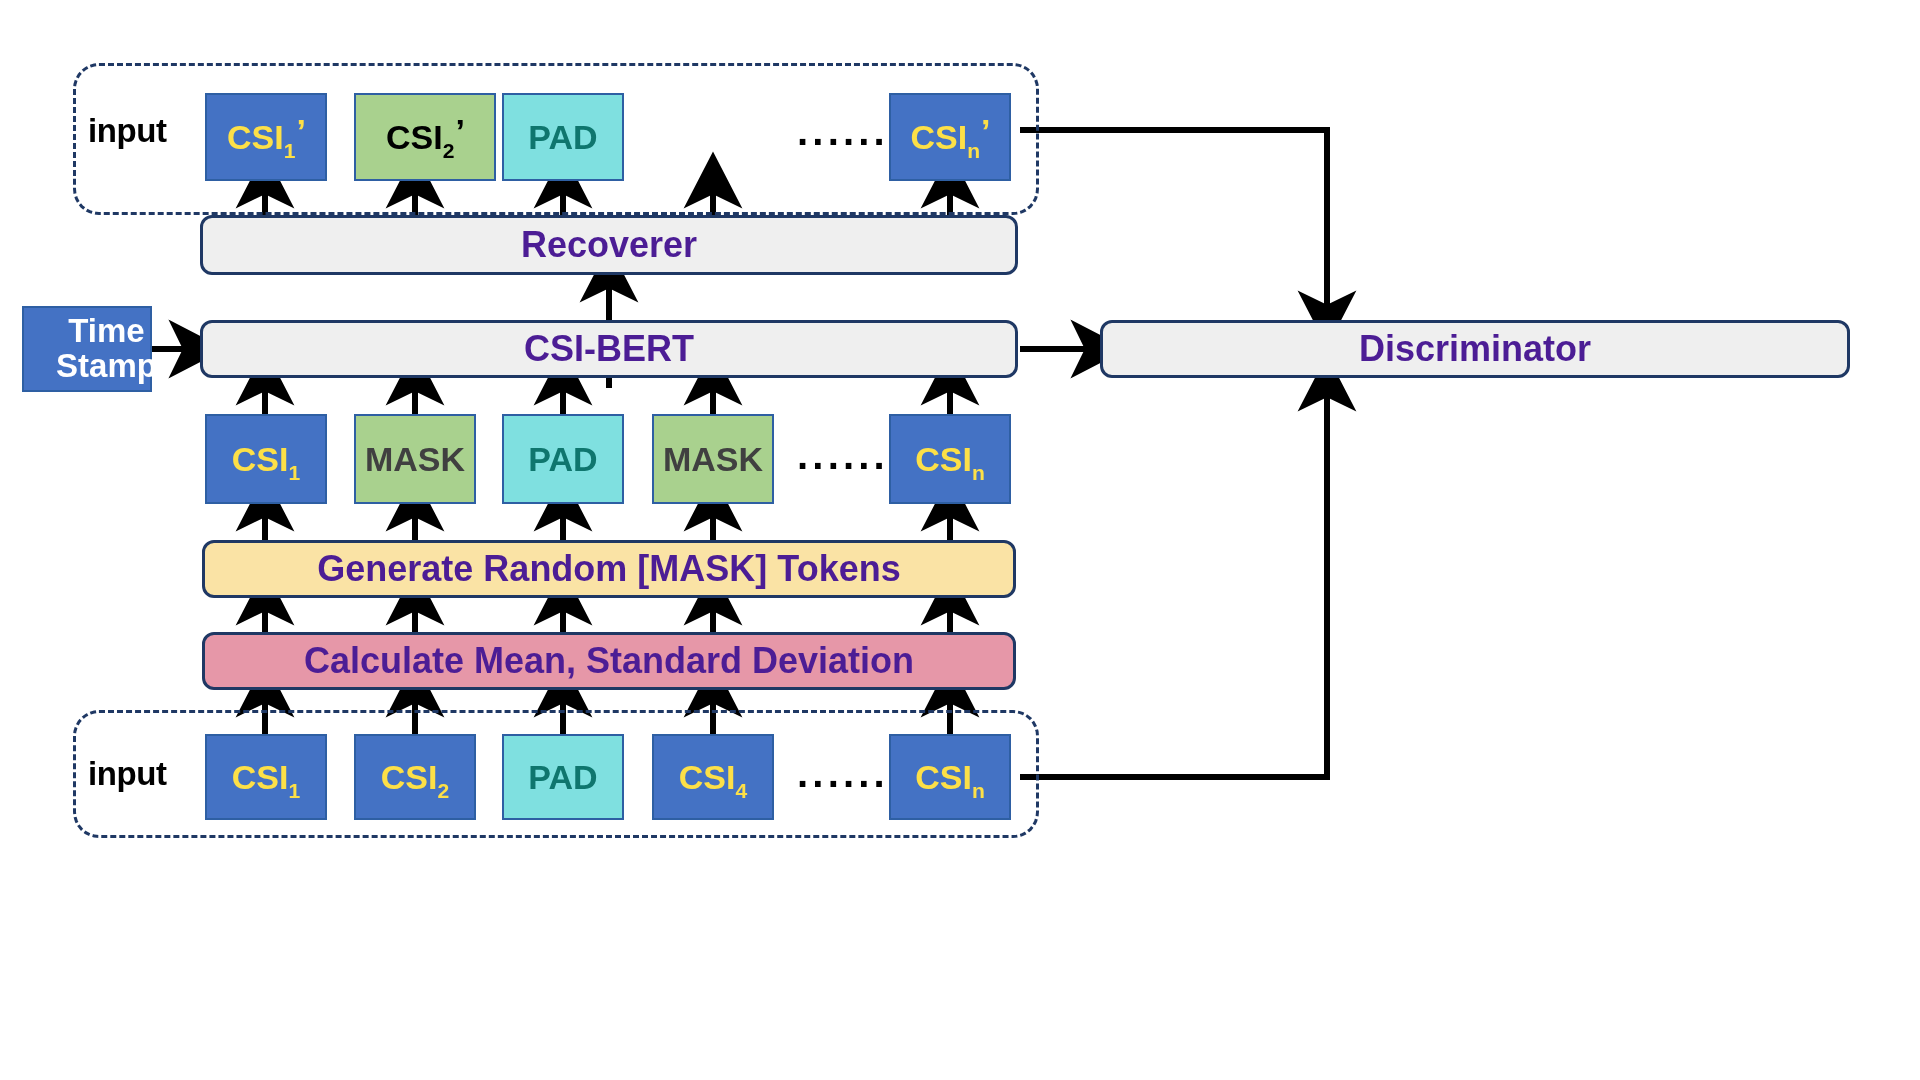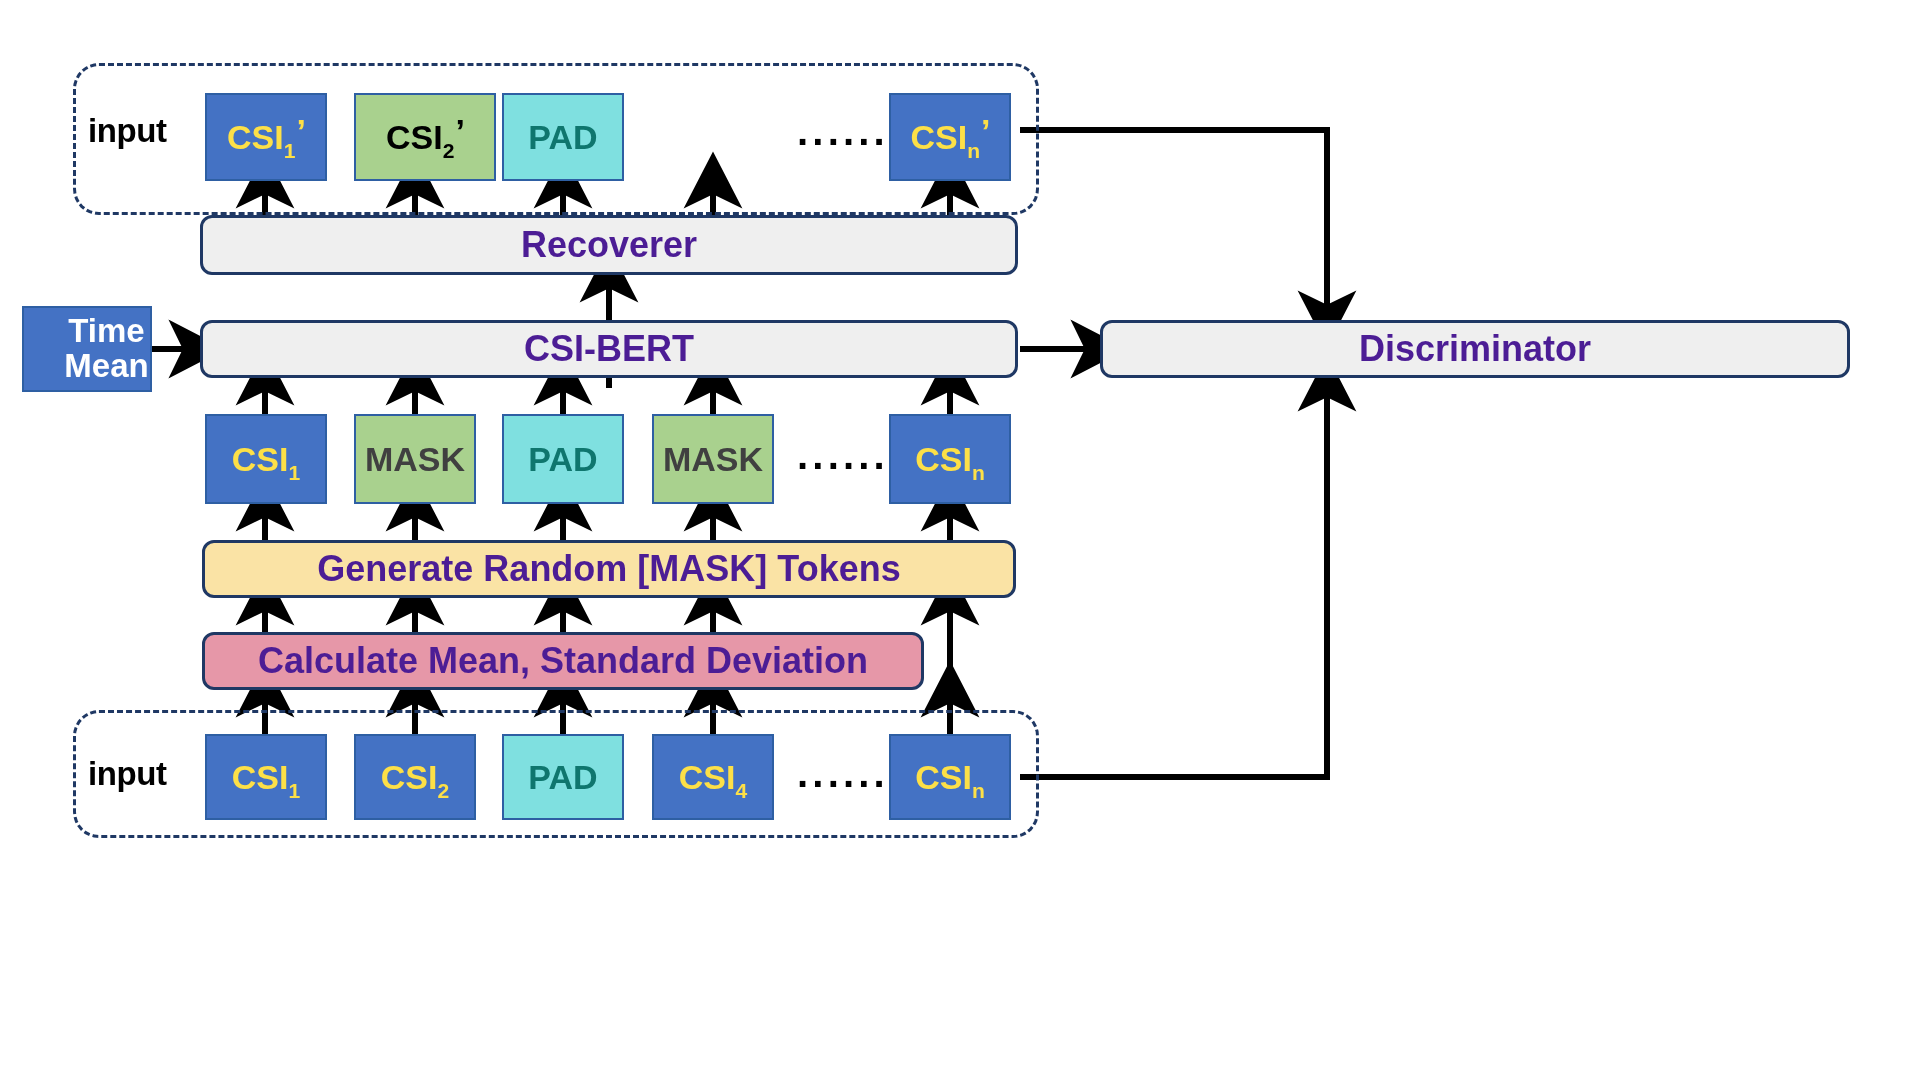--- a/index.html
+++ b/index.html
@@ -145,21 +145,21 @@
   <div class="token tok-blue" style="left:889px;top:93px;width:122px;height:88px;">
     <span>CSI<sub>n</sub><span class="prime">’</span></span>
   </div>
 
   <div class="bar bar-gray" style="left:200px;top:215px;width:818px;height:60px;">
     <span>Recoverer</span>
   </div>
 
   <div class="flat-box" style="left:22px;top:306px;width:130px;height:86px;">
     <span>Time</span>
-    <span>Mean</span>
+    <span>Stamp</span>
   </div>
 
   <div class="bar bar-gray" style="left:200px;top:320px;width:818px;height:58px;">
     <span>CSI-BERT</span>
   </div>
 
   <div class="bar bar-gray" style="left:1100px;top:320px;width:750px;height:58px;">
     <span>Discriminator</span>
   </div>
 
@@ -177,21 +177,21 @@
   </div>
   <div class="dots" style="left:797px;top:444px;">······</div>
   <div class="token tok-blue" style="left:889px;top:414px;width:122px;height:90px;">
     <span>CSI<sub>n</sub></span>
   </div>
 
   <div class="bar bar-yellow" style="left:202px;top:540px;width:814px;height:58px;">
     <span>Generate Random [MASK] Tokens</span>
   </div>
 
-  <div class="bar bar-pink" style="left:202px;top:632px;width:722px;height:58px;">
+  <div class="bar bar-pink" style="left:202px;top:632px;width:814px;height:58px;">
     <span>Calculate Mean, Standard Deviation</span>
   </div>
 
   <div class="group-box" style="left:73px;top:710px;width:966px;height:128px;"></div>
   <div class="group-label" style="left:88px;top:755px;">input</div>
 
   <div class="token tok-blue" style="left:205px;top:734px;width:122px;height:86px;">
     <span>CSI<sub>1</sub></span>
   </div>
   <div class="token tok-blue" style="left:354px;top:734px;width:122px;height:86px;">

